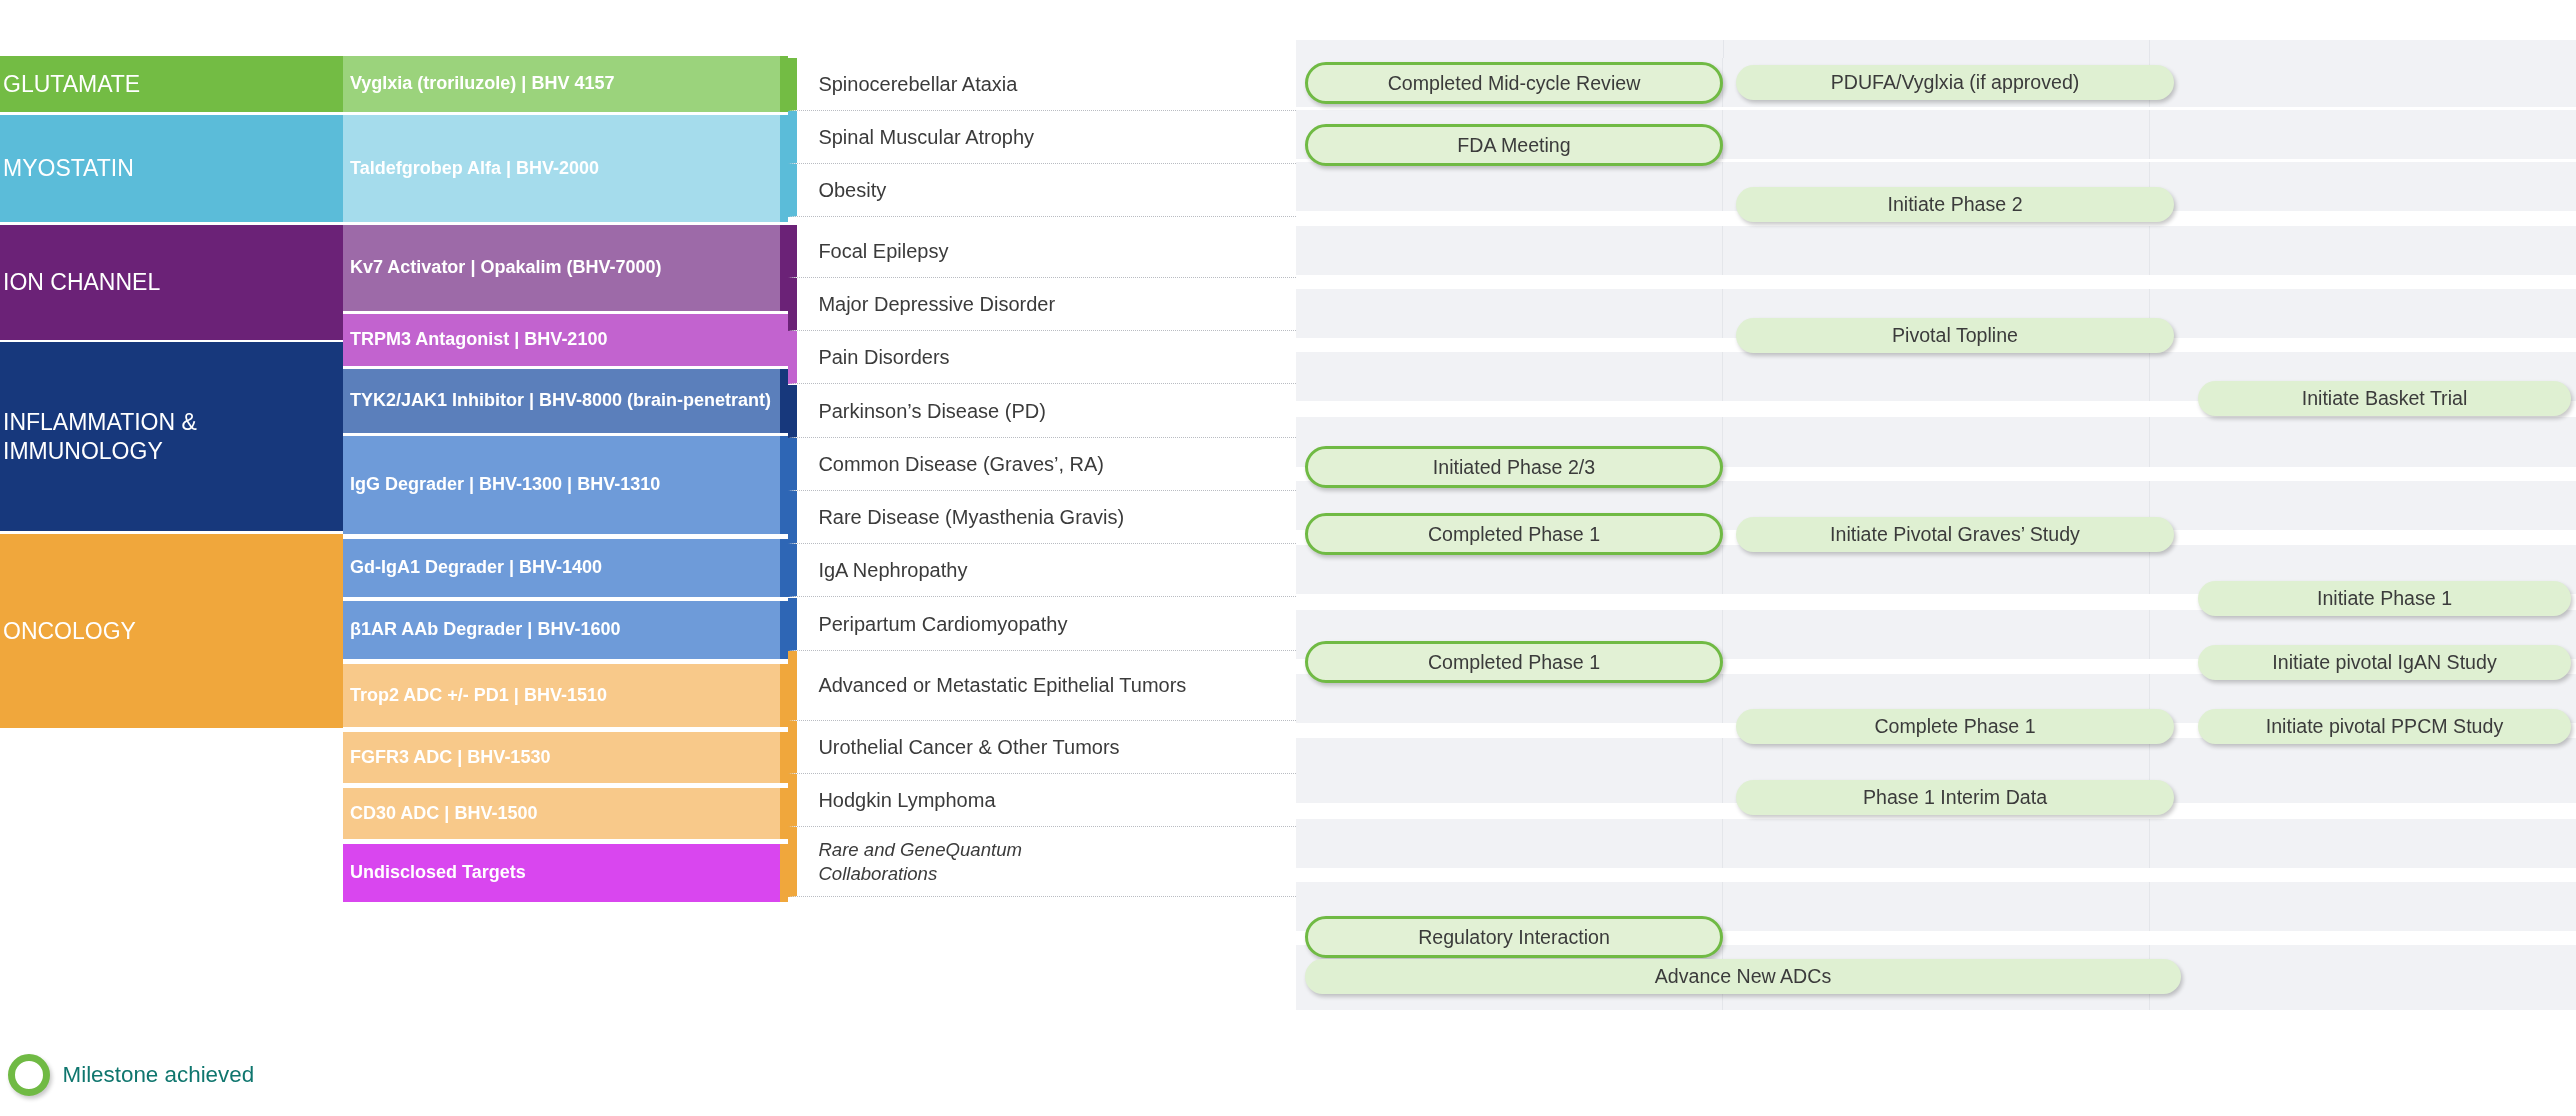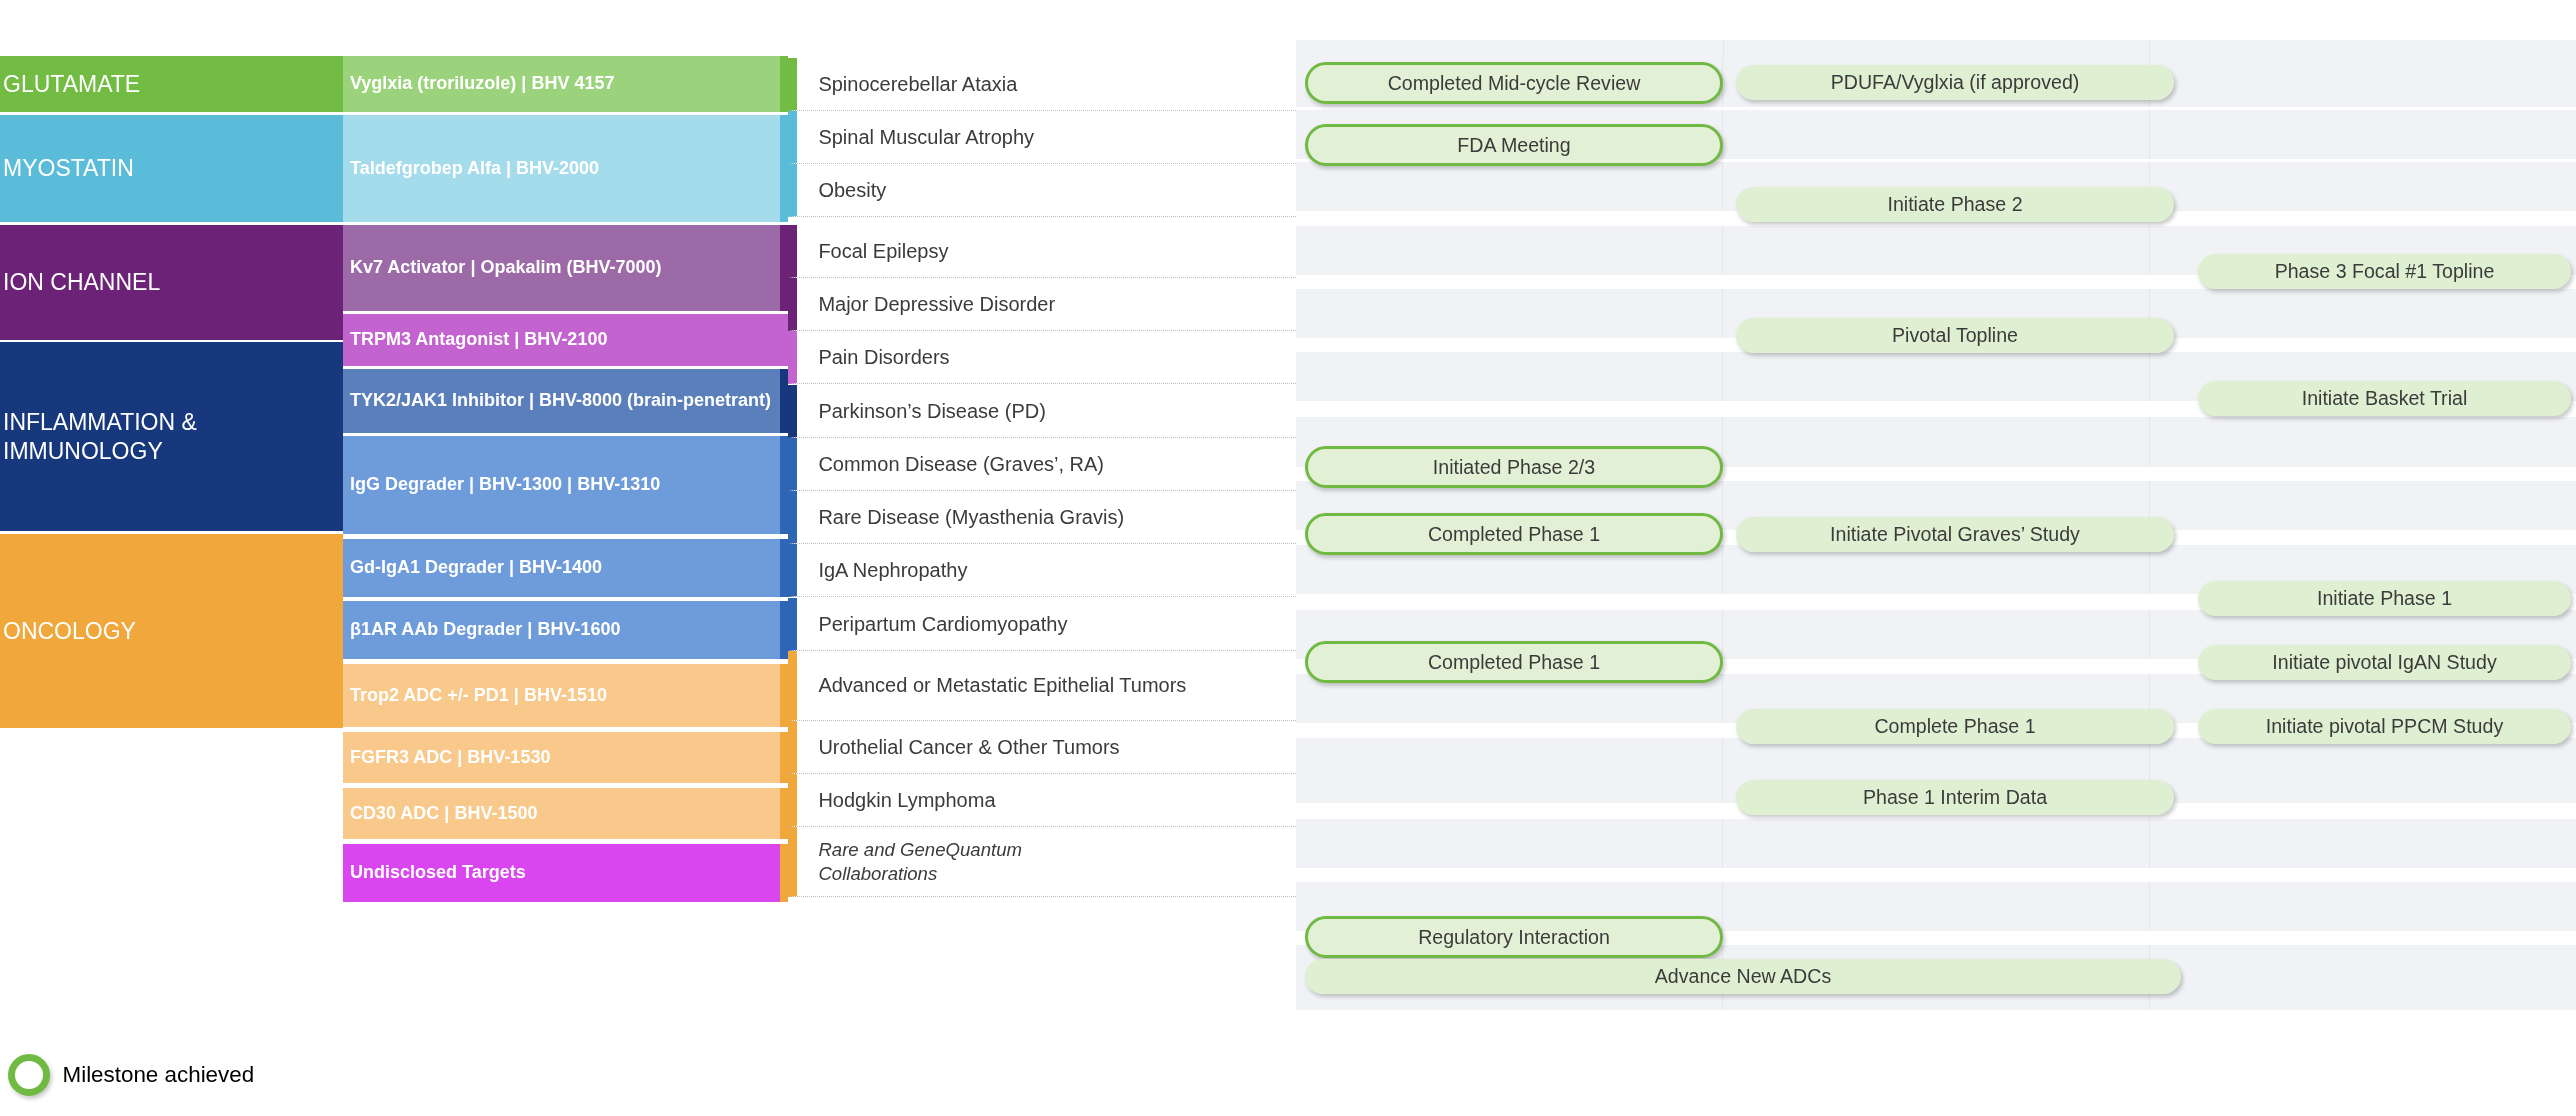--- a/index.html
+++ b/index.html
@@ -104,21 +104,21 @@
   
   .legend {
     position: absolute; left: 7.5px; top: 1054px;
     display: flex; align-items: center; gap: 13px;
   }
   .legend-ring {
     width: 42px; height: 42px; border-radius: 50%;
     border: 7.5px solid #70ba44; background: #ffffff;
     box-shadow: 1.9px 2.8px 4.7px rgba(0,0,0,.22);
   }
-  .legend-label { font-size: 22.4px; color: #000000; }
+  .legend-label { font-size: 22.4px; color: #0f766e; }
 </style>
 </head>
 <body>
 
 <div id="root">
 
   <div class="tl-header">
     <div class="hcell">1H 2025</div>
     <div class="hcell">2H 2025</div>
     <div class="hcell">2026</div>
@@ -304,23 +304,20 @@
   </div>
 
   <div class="pill achieved" style="left:1305px;top:124px;width:418px;height:42px">
     <span>FDA Meeting</span>
   </div>
 
   <div class="pill" style="left:1736px;top:187px;width:438px;height:35px">
     <span>Initiate Phase 2</span>
   </div>
 
-  <div class="pill" style="left:2198px;top:254px;width:373px;height:35px">
-    <span>Phase 3 Focal #1 Topline</span>
-  </div>
 
   <div class="pill" style="left:1736px;top:318px;width:438px;height:35px">
     <span>Pivotal Topline</span>
   </div>
 
   <div class="pill" style="left:2198px;top:381px;width:373px;height:35px">
     <span>Initiate Basket Trial</span>
   </div>
 
   <div class="pill achieved" style="left:1305px;top:446px;width:418px;height:42px">

